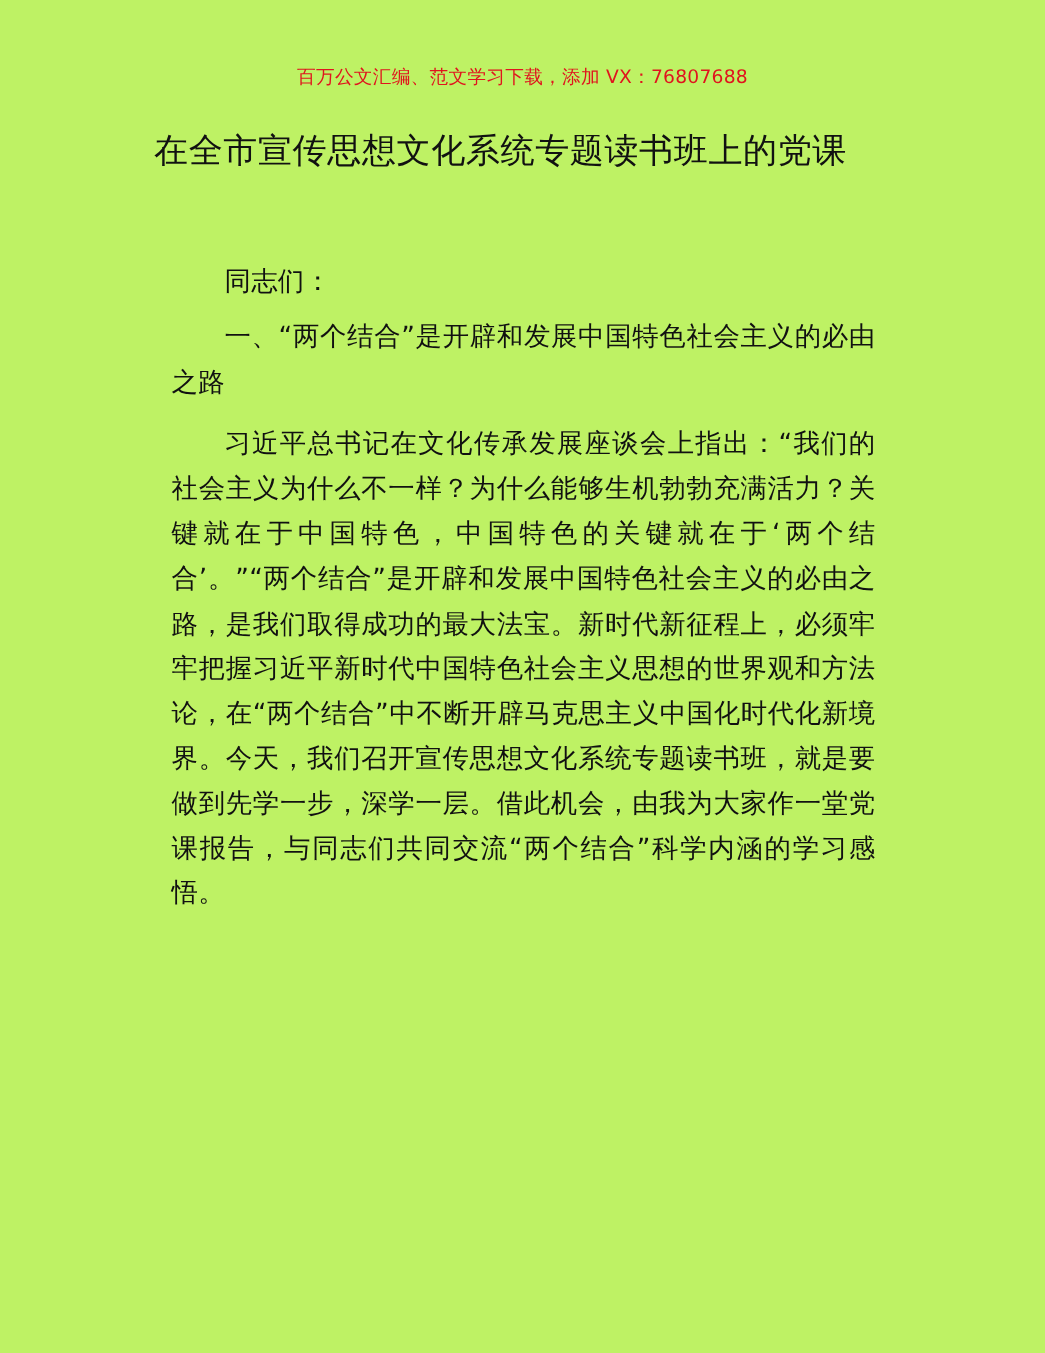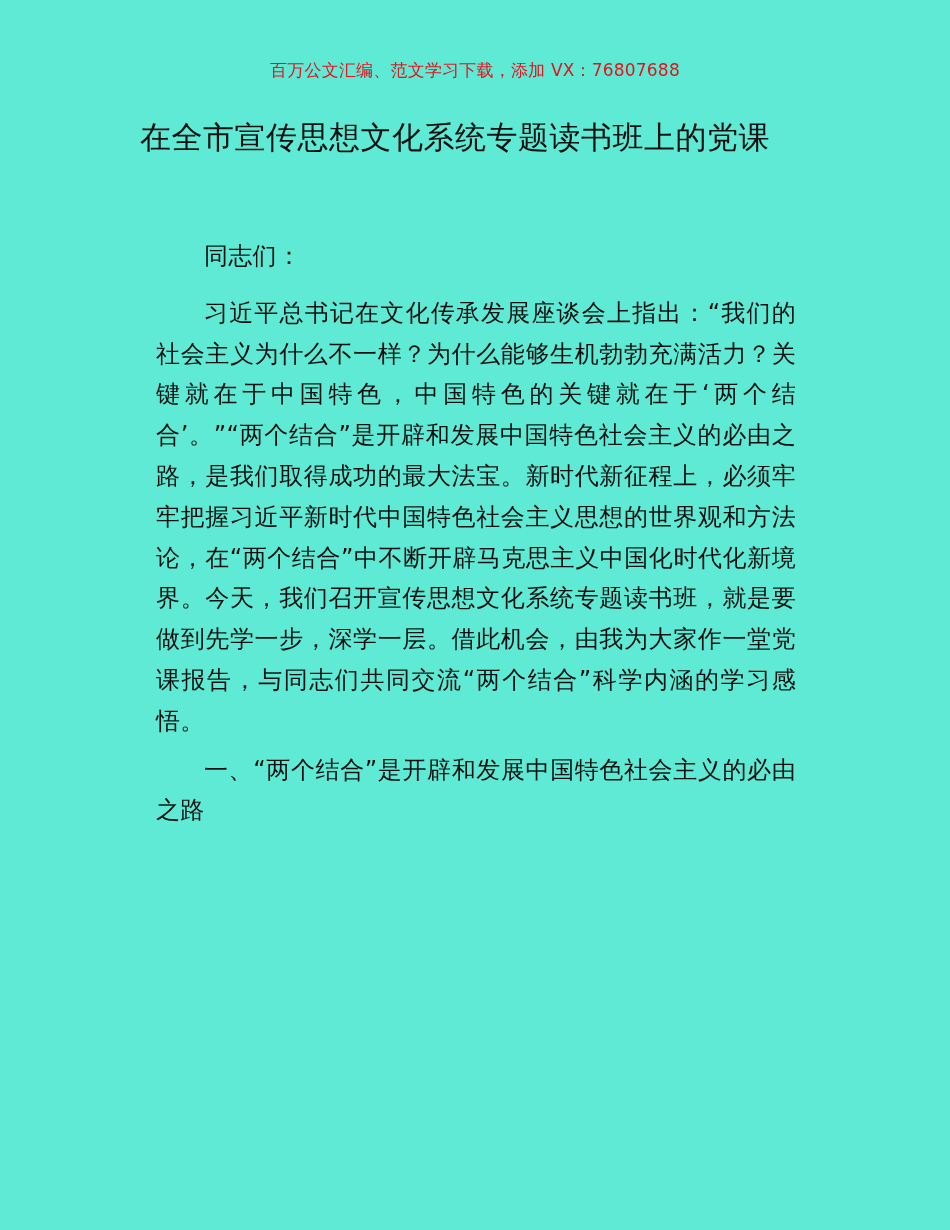--- a/index.html
+++ b/index.html
@@ -13,21 +13,21 @@
       position: relative;
       overflow: hidden;
       font-family: "DejaVu Sans", "Liberation Sans", sans-serif;
       color: #111111;
     }
     .page {
       position: absolute;
       left: 0; top: 0;
       width: 950px;
       height: 1230px;
-      background: #5eead4;
+      background: #bef264;
     }
     .header-banner {
       position: absolute;
       top: 56px;
       left: 0;
       width: 950px;
       text-align: center;
       font-size: 17px;
       line-height: 28px;
       color: #e0141e;
@@ -77,19 +77,19 @@
 
   <div class="header-banner">百万公文汇编、范文学习下载，添加 VX：76807688</div>
 
   <div class="title">
     <div>在全市宣传思想文化系统专题读书班上的党课</div>
   </div>
 
   <div class="body">
     <p class="para salutation">同志们：</p>
 
+    <p class="para heading">一、“两个结合”是开辟和发展中国特色社会主义的必由之路</p>
+
     <p class="para block">习近平总书记在文化传承发展座谈会上指出：“我们的社会主义为什么不一样？为什么能够生机勃勃充满活力？关键就在于中国特色，中国特色的关键就在于‘两个结合’。”“两个结合”是开辟和发展中国特色社会主义的必由之路，是我们取得成功的最大法宝。新时代新征程上，必须牢牢把握习近平新时代中国特色社会主义思想的世界观和方法论，在“两个结合”中不断开辟马克思主义中国化时代化新境界。今天，我们召开宣传思想文化系统专题读书班，就是要做到先学一步，深学一层。借此机会，由我为大家作一堂党课报告，与同志们共同交流“两个结合”科学内涵的学习感悟。</p>
-
-    <p class="para heading">一、“两个结合”是开辟和发展中国特色社会主义的必由之路</p>
 
   </div>
 
 </div>
 
 </body></html>

